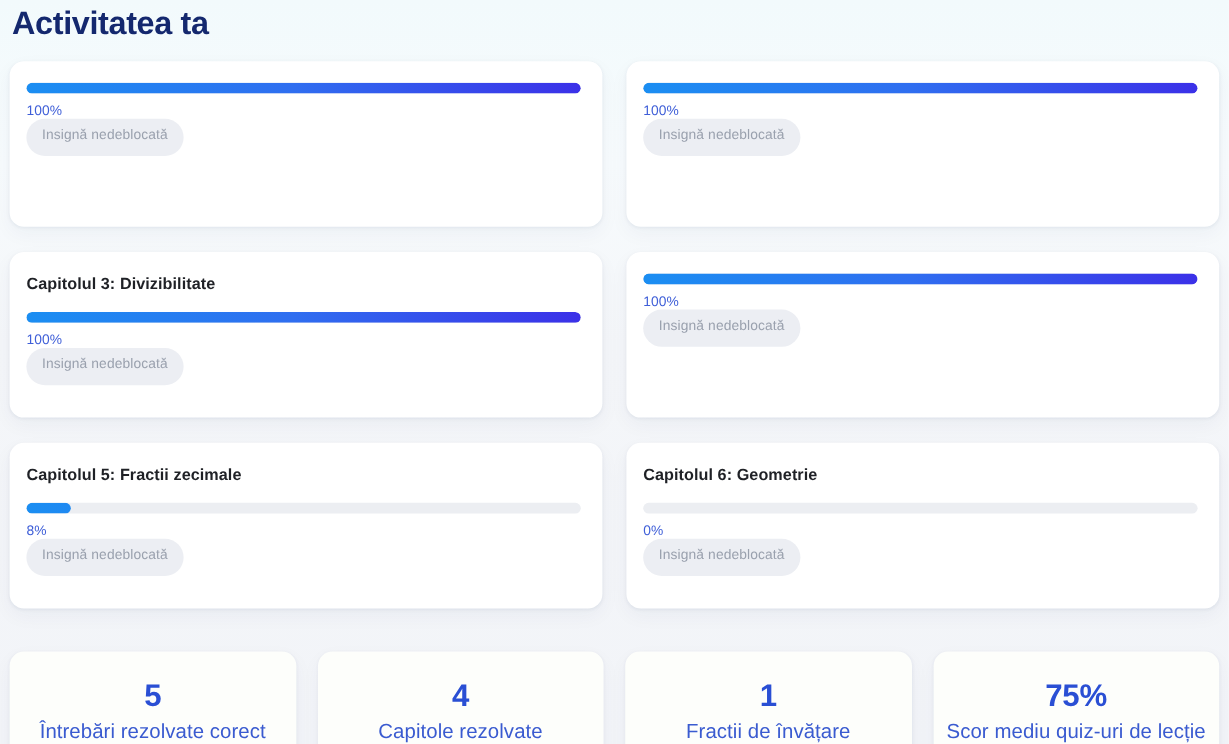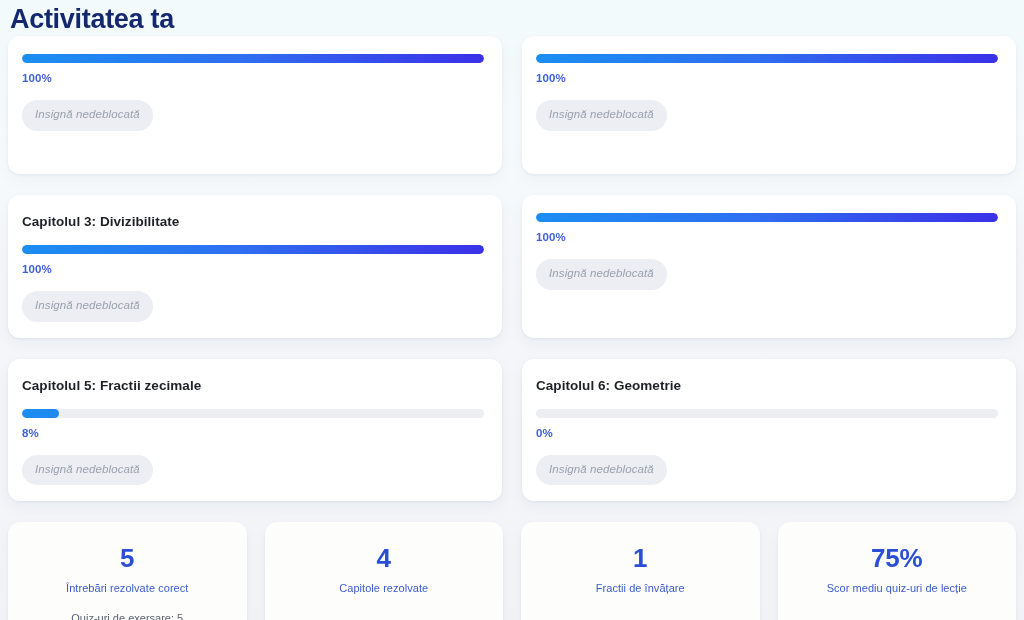--- a/index.html
+++ b/index.html
@@ -18,20 +18,21 @@
     color: #222;
     -webkit-font-smoothing: antialiased;
   }
 
   .page {
     width: 1024px;
     height: 620px;
     padding: 0 8px;
     display: flex;
     flex-direction: column;
+    gap: 15px;
   }
 
   
   .page-title {
     font-size: 27px;
     font-weight: 700;
     color: #14286e;
     letter-spacing: -0.3px;
     padding: 2px 0 0 2px;
     height: 38px;
@@ -83,38 +84,37 @@
     top: 0;
     bottom: 0;
     border-radius: 6px;
     background: linear-gradient(90deg, #1b8ef2 0%, #2f6ef0 48%, #3b30e8 100%);
     background-size: 463px 100%;
     background-repeat: no-repeat;
   }
 
   .progress-pct {
     font-size: 11.5px;
-    font-weight: 700;
+    font-weight: 400;
     color: #3f5fd8;
     margin-top: 9px;
     letter-spacing: 0.1px;
   }
 
   .badge-locked {
-    margin-top: 16px;
+    margin-top: 0;
     align-self: flex-start;
     background: #eceef3;
     color: #9aa1ae;
     font-size: 11.5px;
     line-height: 1;
     padding: 9px 13px 10px;
     border-radius: 16px;
     letter-spacing: 0.1px;
     white-space: nowrap;
-    font-style: italic;
   }
 
   
   .stats {
     display: grid;
     grid-template-columns: repeat(4, 1fr);
     column-gap: 18px;
     margin-top: 21px;
   }
 
@@ -134,21 +134,21 @@
   .stat-value {
     font-size: 26px;
     font-weight: 700;
     color: #2a4fd4;
     line-height: 28px;
     letter-spacing: -0.2px;
   }
 
   .stat-label {
     margin-top: 9px;
-    font-size: 11px;
+    font-size: 17px;
     color: #3a5bd0;
     line-height: 15px;
     letter-spacing: 0.05px;
     white-space: nowrap;
   }
 
   .stat-sub {
     margin-top: 15px;
     font-size: 11px;
     color: #5a6170;

